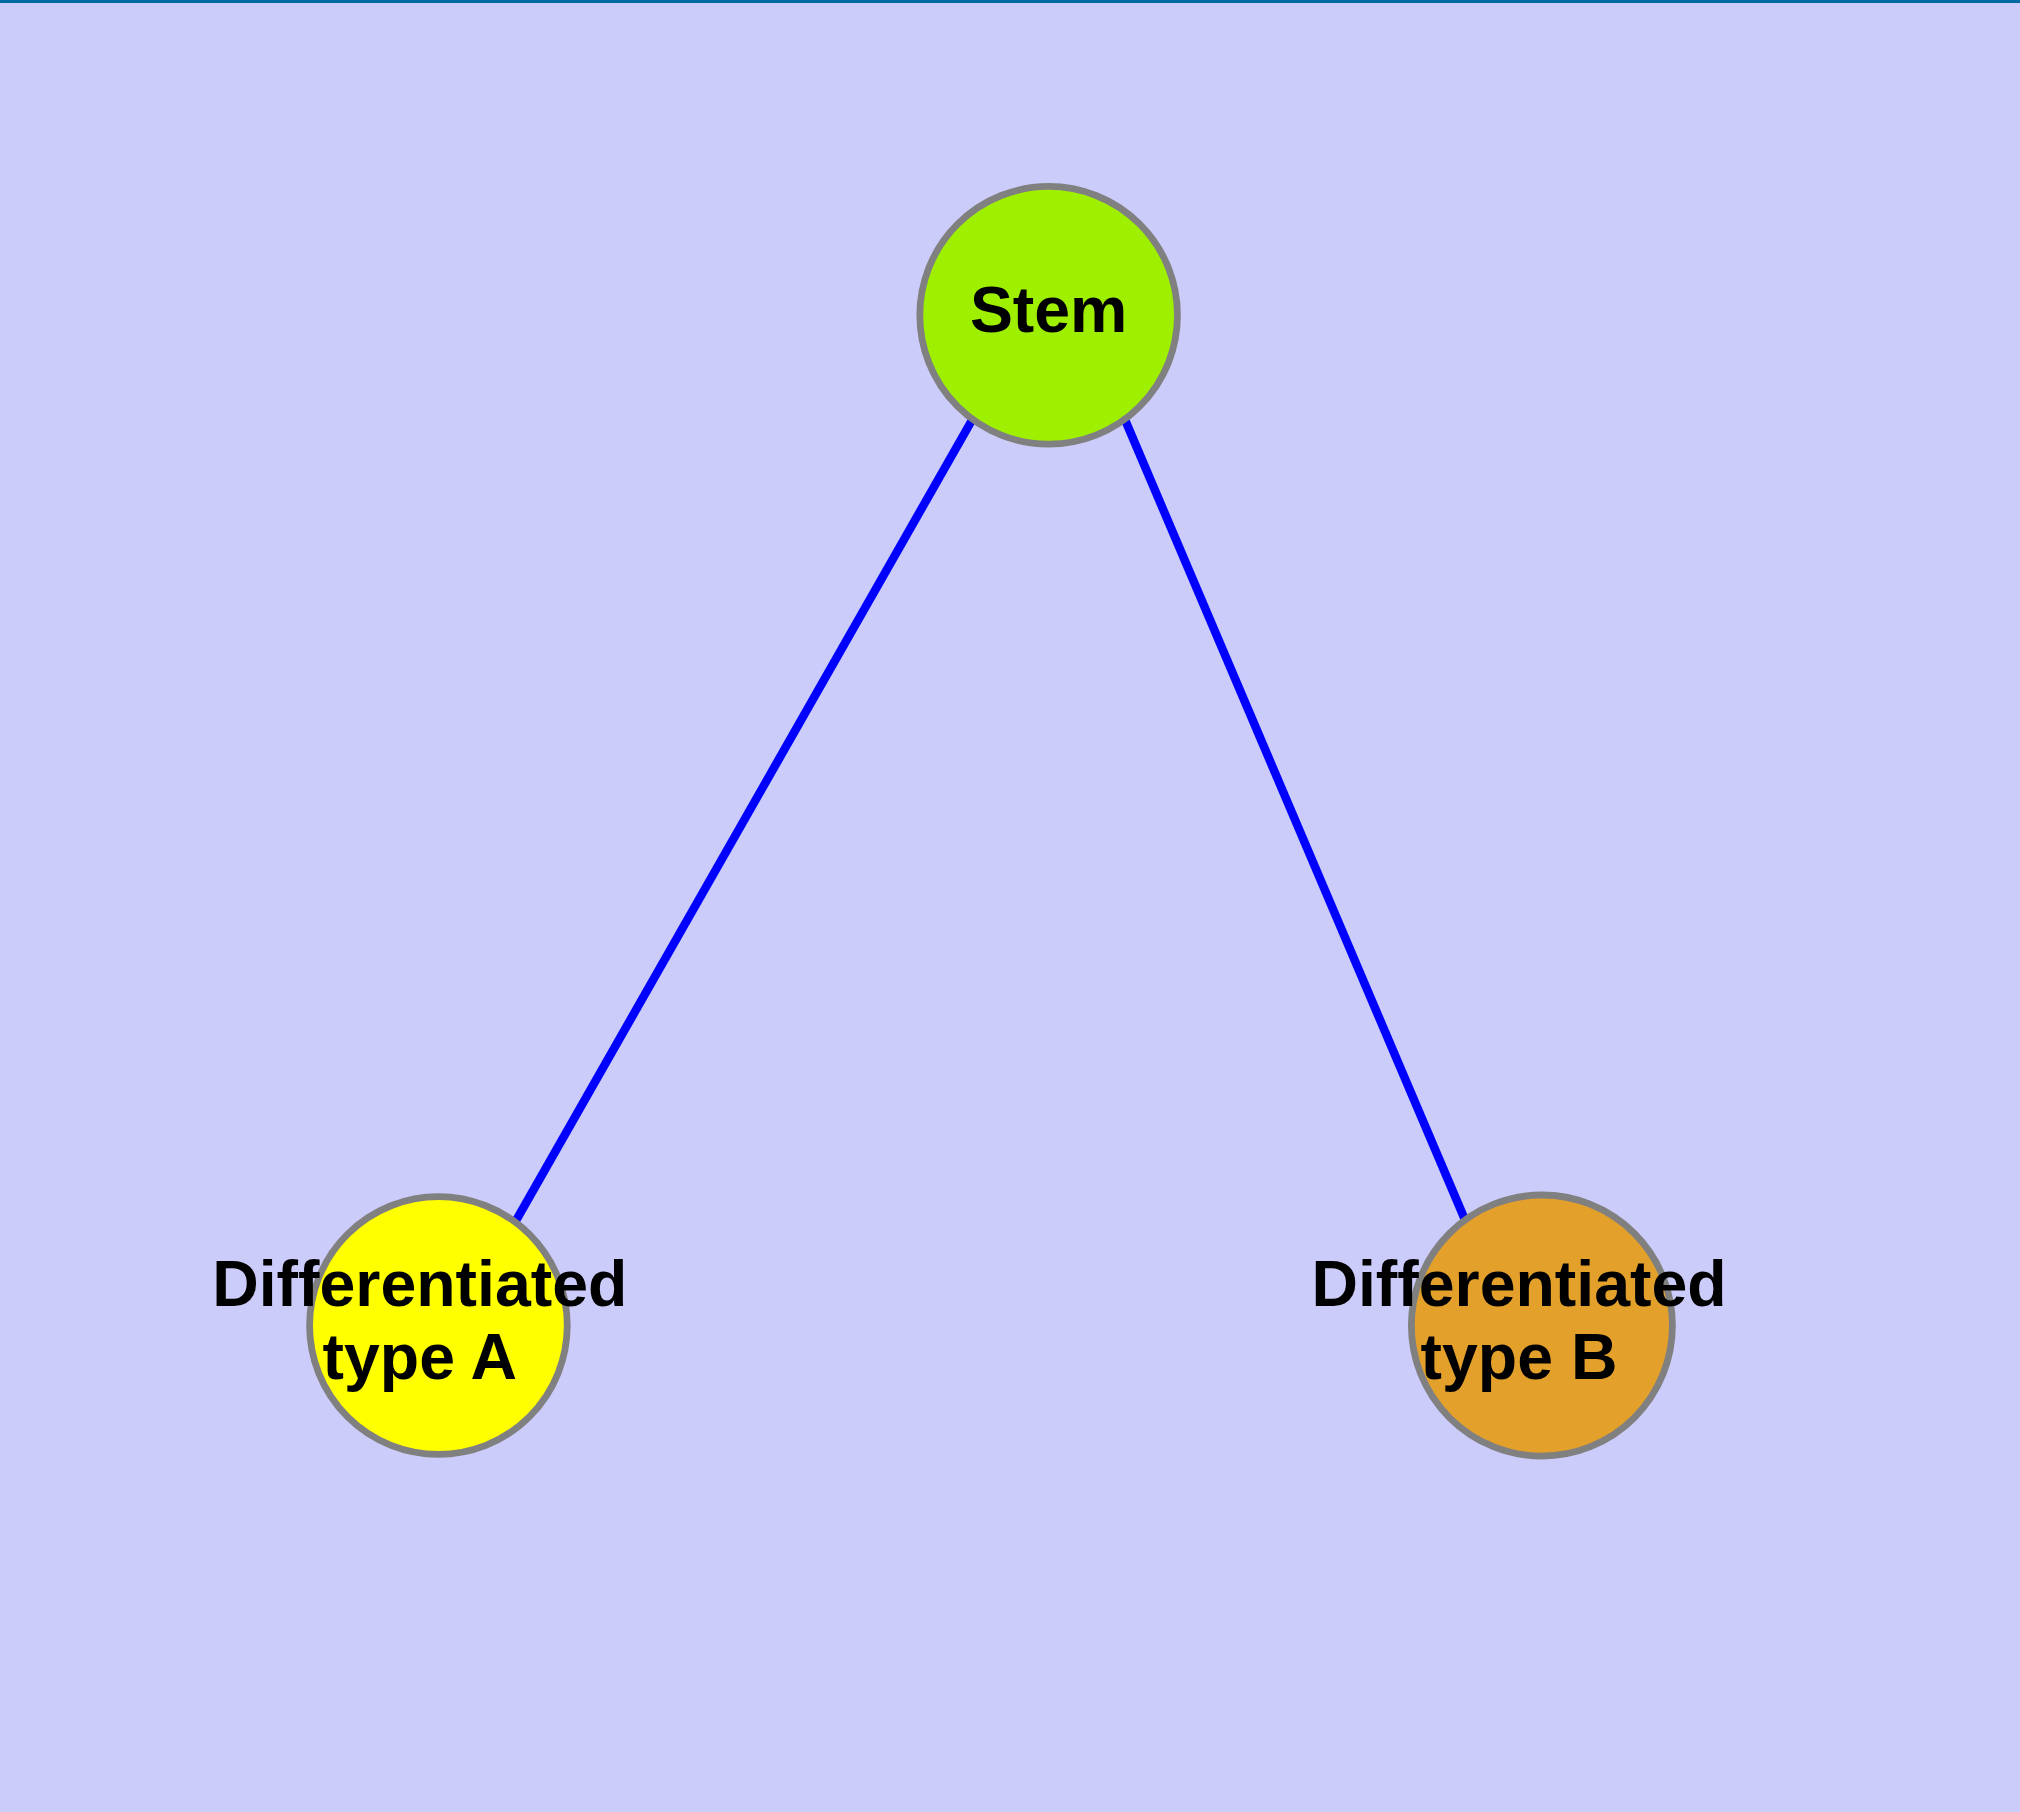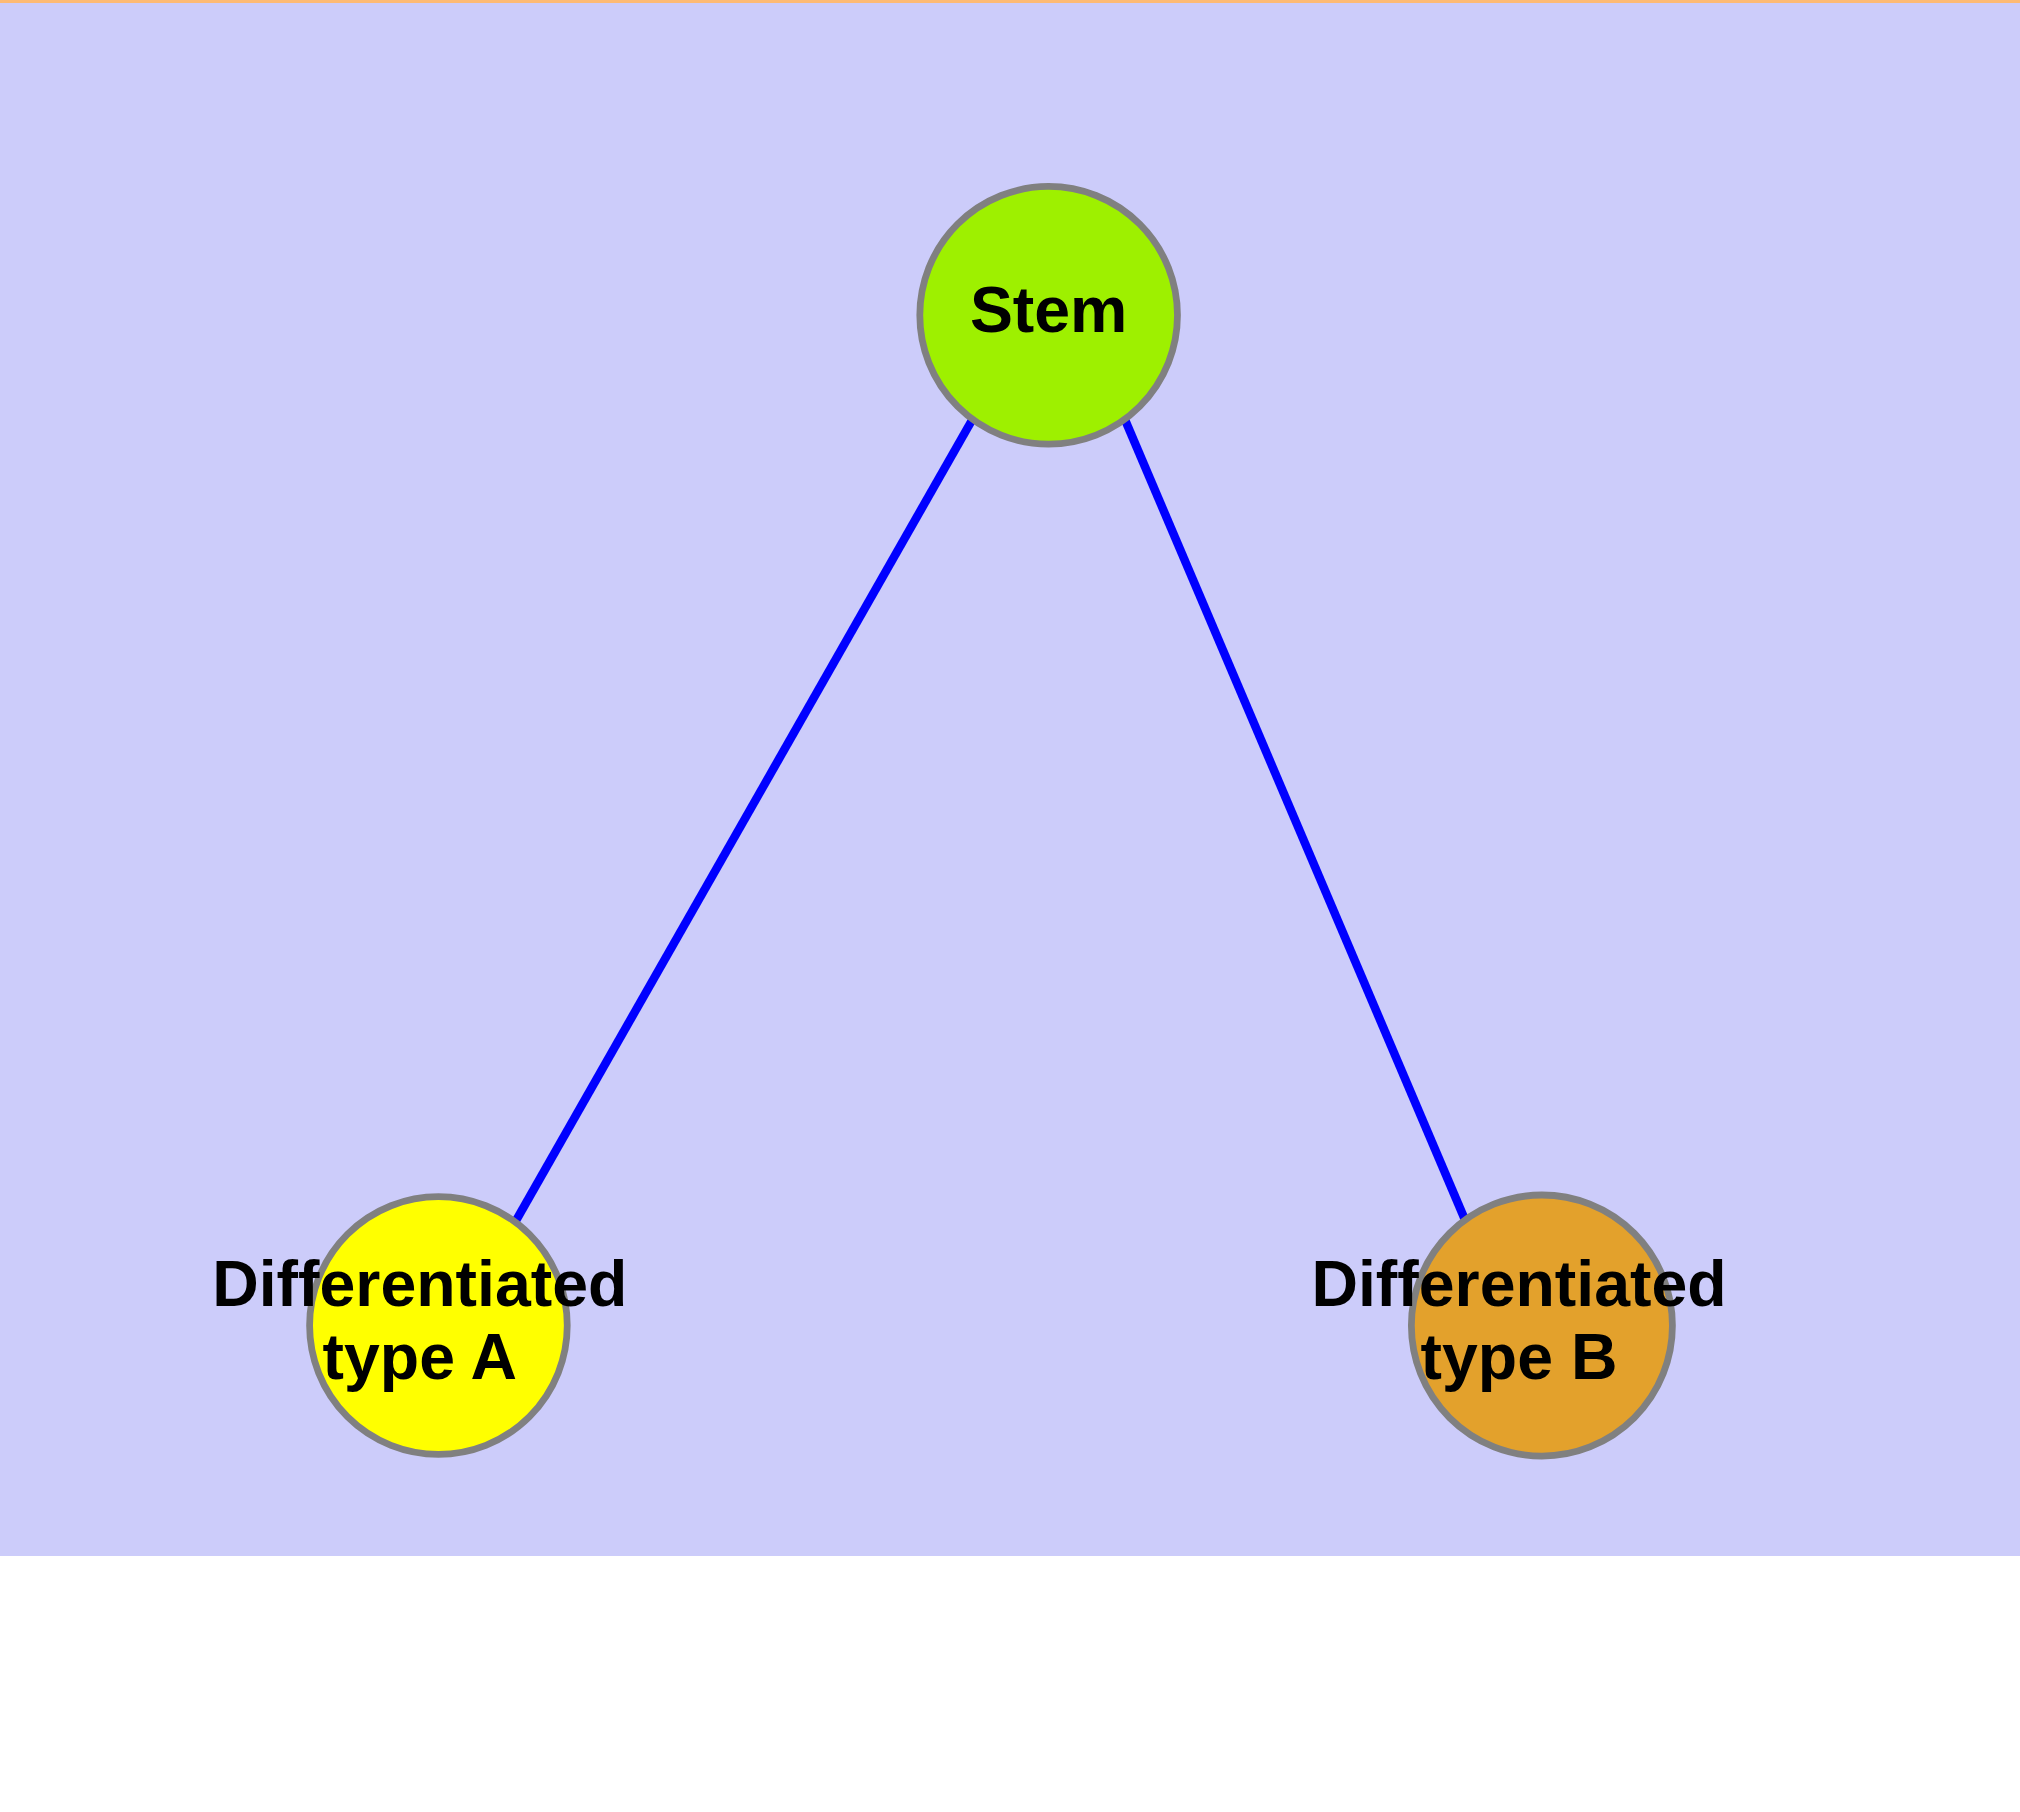--- a/index.html
+++ b/index.html
@@ -4,23 +4,23 @@
 <title>Cell Differentiation Graph</title>
 <style>
   html, body {
     margin: 0;
     padding: 0;
     background: #ffffff;
   }
   #stage {
     position: relative;
     width: 2021px;
-    height: 1556px;
+    height: 1812px;
     overflow: hidden;
-    background: #fdba74;
+    background: #0369a1;
     font-family: "Liberation Sans", sans-serif;
   }
   #canvas-bg {
     position: absolute;
     left: 0;
     top: 3.4px;
     width: 2021px;
     height: 1809px;
     background: #ccccfa;
   }

